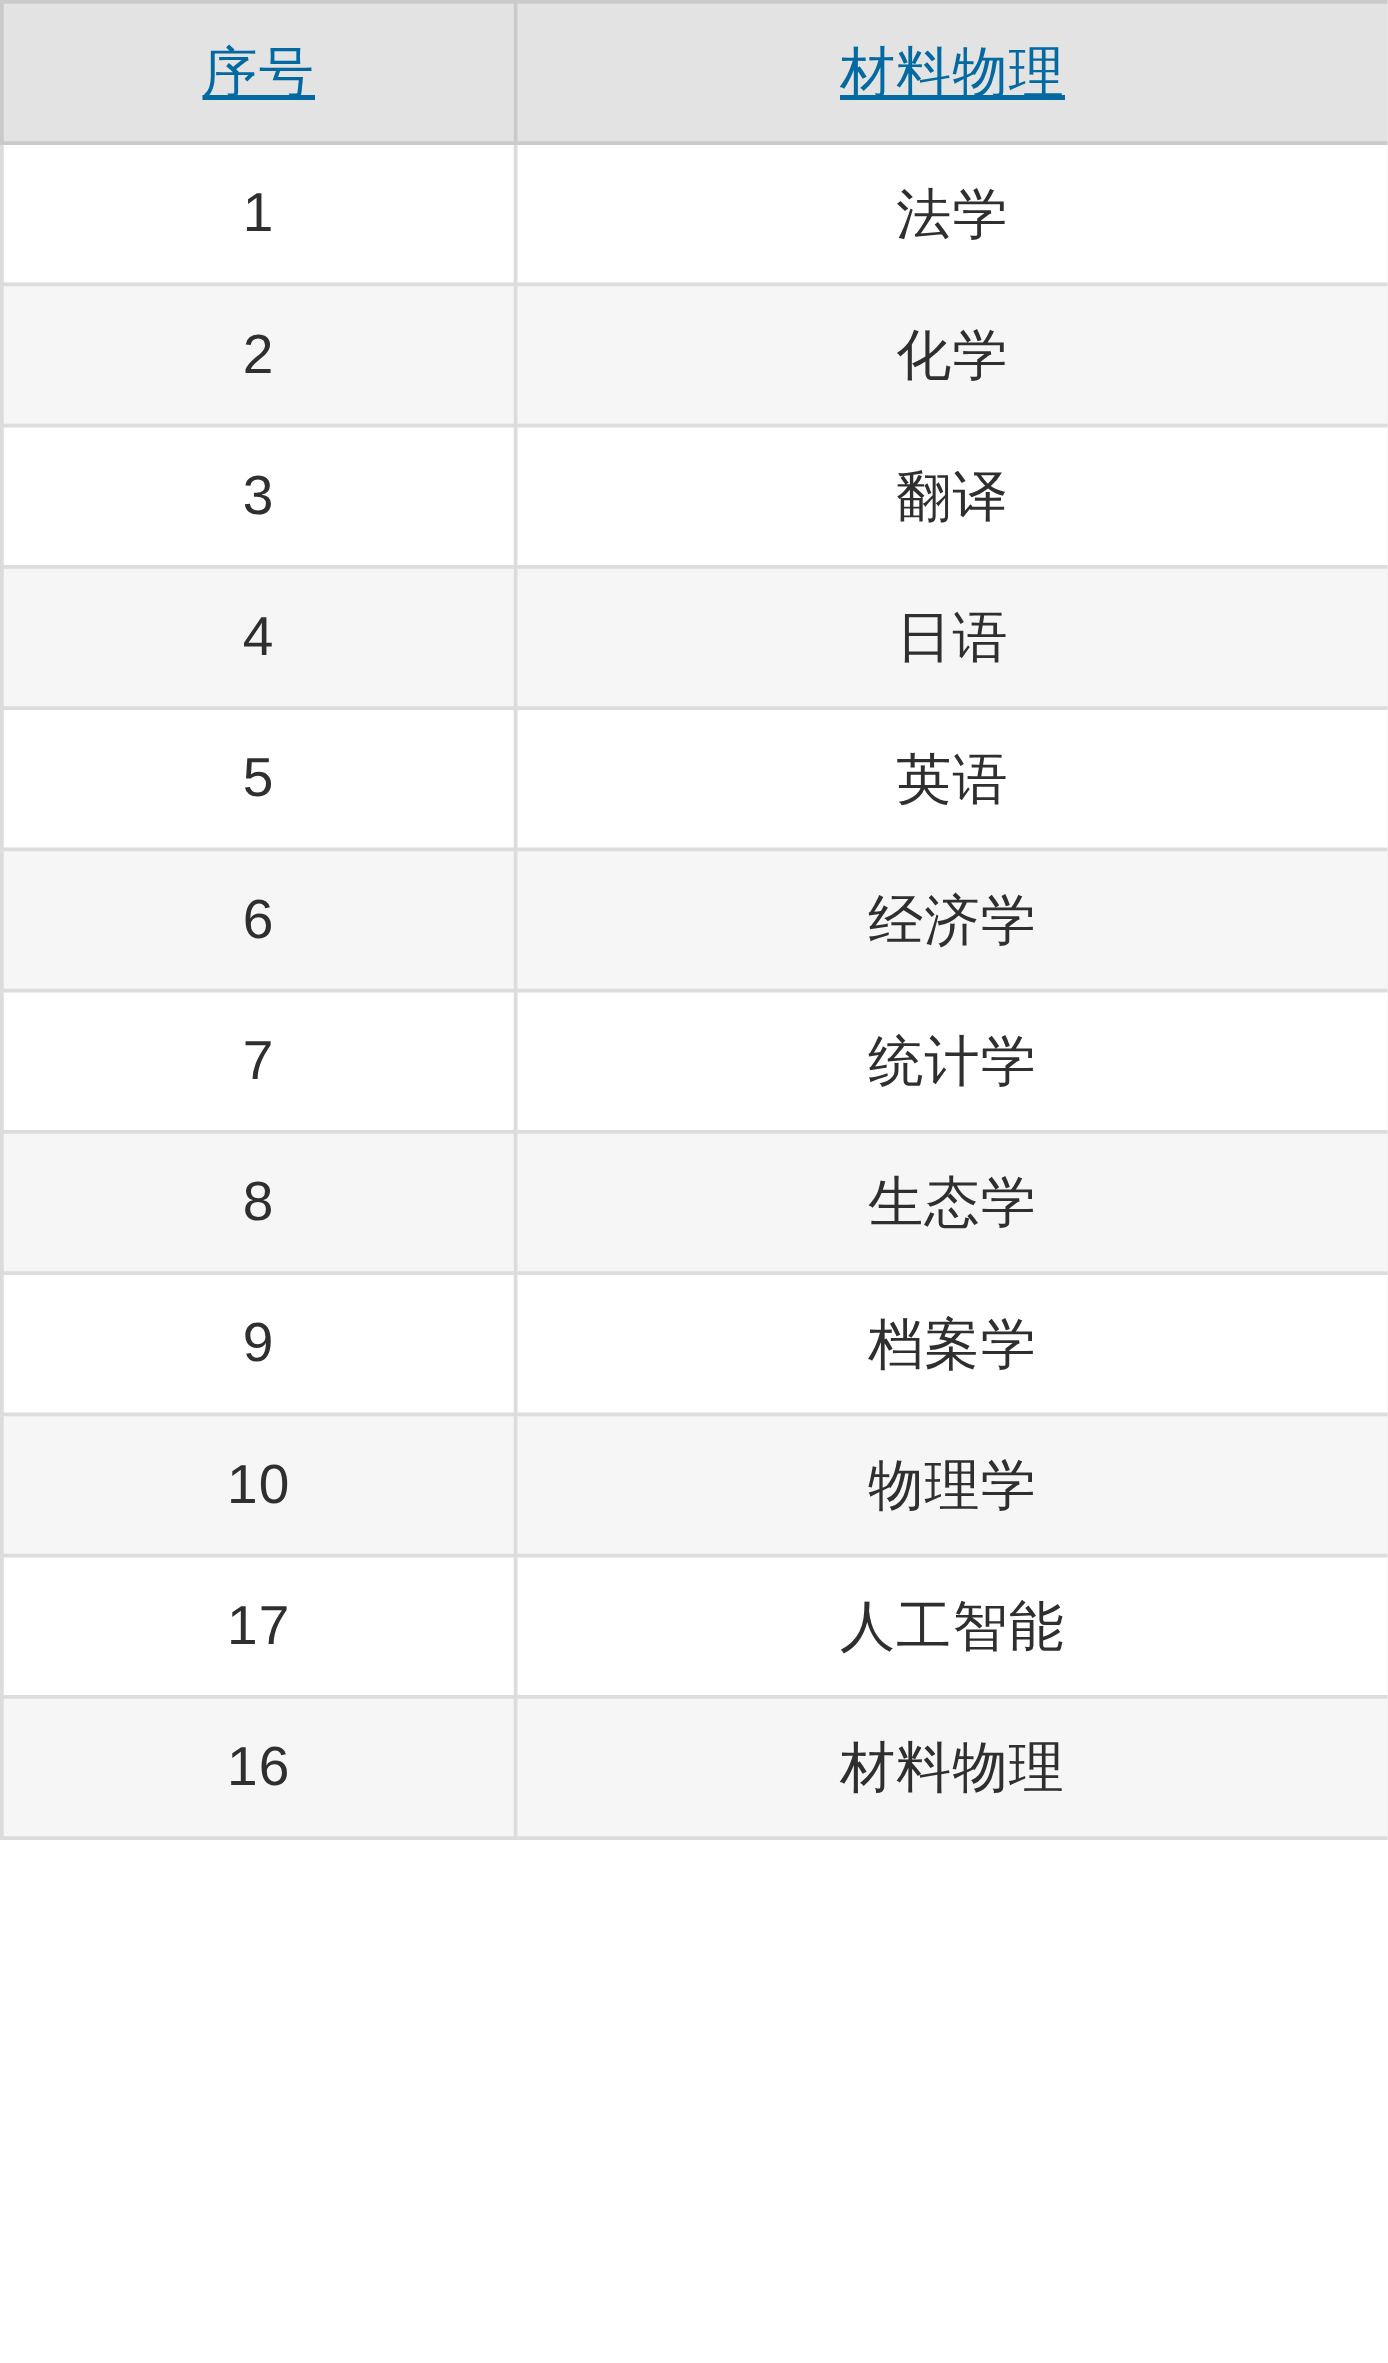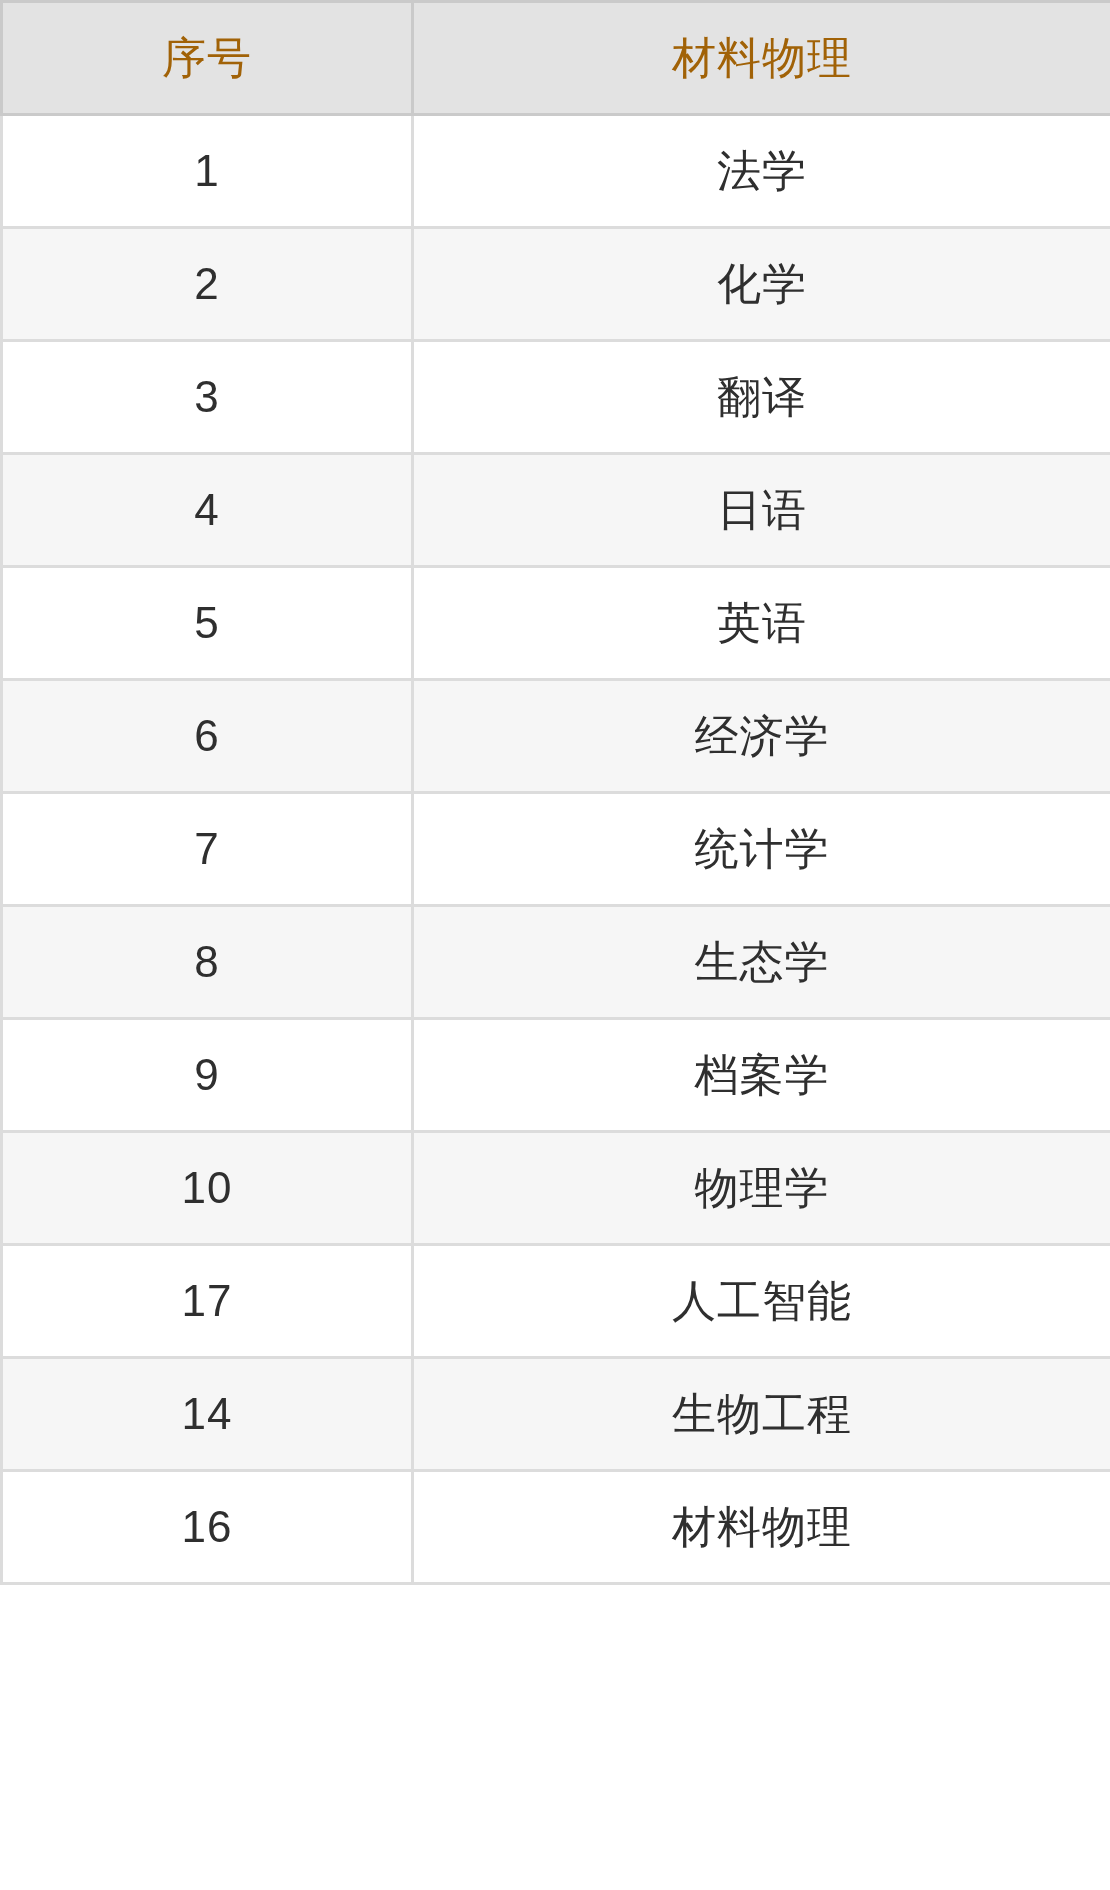--- a/index.html
+++ b/index.html
@@ -20,24 +20,25 @@
   }
   col.col-index { width: 411px; }
   col.col-name  { width: 699px; }
 
   table.majors th {
     height: 108px;
     background: #e3e3e3;
     border: 3px solid #cacaca;
     font-size: 44px;
     font-weight: 400;
-    color: #a16207;
+    color: #0369a1;
     text-align: center;
     vertical-align: middle;
     letter-spacing: 1px;
+    text-decoration: underline;
   }
   table.majors td {
     height: 108px;
     border: 3px solid #dcdcdc;
     font-size: 44px;
     font-weight: 400;
     color: #2f2f2f;
     text-align: center;
     vertical-align: middle;
     background: #ffffff;
@@ -100,21 +101,17 @@
       </tr>
       <tr>
         <td>10</td>
         <td>物理学</td>
       </tr>
       <tr>
         <td>17</td>
         <td>人工智能</td>
       </tr>
       <tr>
-        <td>14</td>
-        <td>生物工程</td>
-      </tr>
-      <tr>
         <td>16</td>
         <td>材料物理</td>
       </tr>
     </tbody>
 </table>
 
 </body></html>

